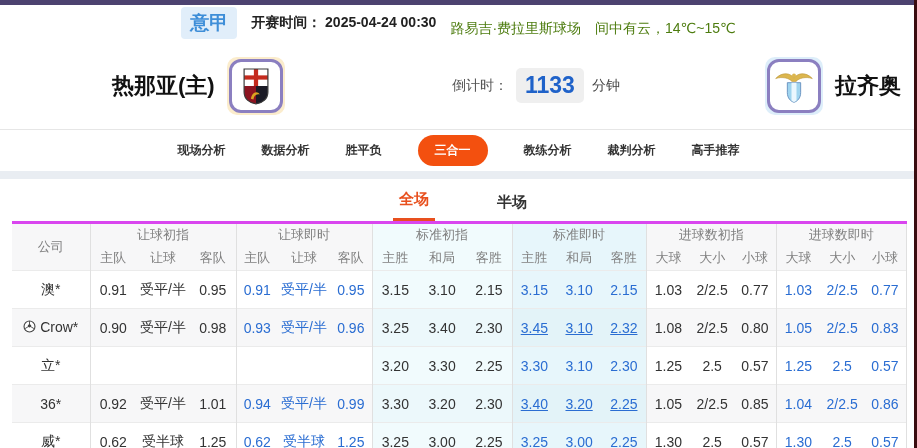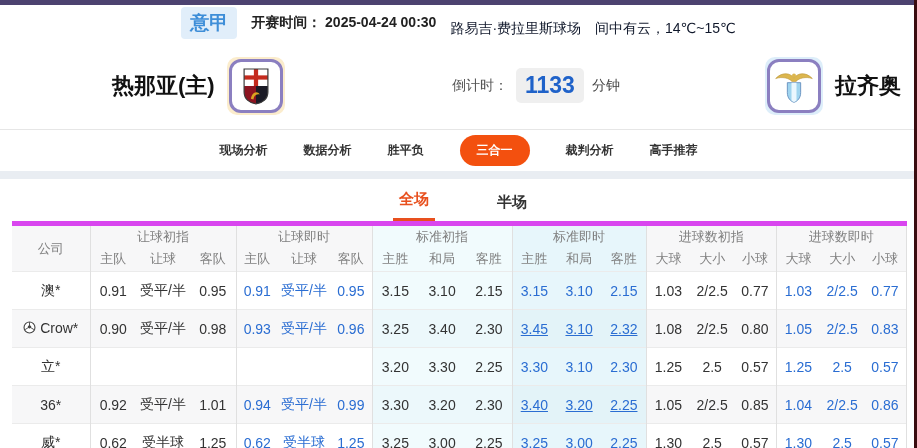--- a/index.html
+++ b/index.html
@@ -8,21 +8,21 @@
 
   .top-strip { height:5px; background:#4c4270; }
   .right-strip { position:absolute; top:0; right:0; width:3px; height:448px; background:#3a0d10; z-index:50; }
 
   
   .topbar { height:36px; display:flex; align-items:center; justify-content:center; gap:14px;
     font-size:14px; background:#fff; }
   .league-badge { color:#3e8ed8; background:#e1eefa; font-weight:bold; font-size:19px;
     padding:3px 9px; border-radius:4px; }
   .kick-label, .kick-time { font-weight:bold; color:#222; }
-  .venue, .weather { color:#0f172a;margin-top:12px; }
+  .venue, .weather { color:#4d7c0f;margin-top:12px; }
 
   
   .match-header { position:relative; height:89px; background:#fff; border-bottom:1px solid #e6e6e6; }
   .team-group { position:absolute; top:0; height:89px; display:flex; align-items:center; gap:12px; }
   .team-group.home { left:112px; }
   .team-group.away { right:16px; }
   .team-name { font-size:22px; font-weight:bold; color:#111; }
   .badge-box { width:58px; height:58px; border-radius:10px; display:flex; align-items:center; justify-content:center; }
   .badge-box.home-bg { background:#fbeccc; }
   .badge-box.away-bg { background:#ddeefa; }
@@ -42,21 +42,21 @@
   
   .panel { margin-left:12px; width:902px; background:#fff; }
   .subtabs { height:42px; display:flex; align-items:flex-end; justify-content:center; gap:56px; }
   .subtab { font-size:15px; font-weight:bold; color:#333; cursor:pointer; padding:0 6px 9px; }
   .subtab.active { color:#e8501e; border-bottom:3px solid #e8501e; }
 
   
   table { border-collapse:collapse; table-layout:fixed; width:894px; }
   th, td { text-align:center; font-weight:normal; overflow:hidden; white-space:nowrap; }
   thead th { height:24px; font-size:13px; color:#808080; background:#f7f7f8; }
-  thead { border-top:5px solid #d946ef; }
+  thead { border-top:3px solid #d946ef; }
   tbody td { height:38px; font-size:14px; color:#333; border-top:1px solid #ebebeb; }
   tbody tr:last-child td { border-bottom:1px solid #ebebeb; }
   .bR { border-right:1px solid #e0e0e0; }
   th.company { background:#f7f7f8; }
   td.company { color:#333; cursor:pointer; }
   td.company .co-wrap { display:inline-flex; align-items:center; gap:4px; }
   .live { color:#2a6dd2 !important; }
   .cyan1 { background:#f1fbfd !important; }
   .cyan2 { background:#e7f6fb !important; }
   tbody tr.even td { background:#f7f7f8; }
@@ -116,20 +116,21 @@
     </span>
     <span class="team-name">拉齐奥</span>
   </div>
 </div>
 
 <div class="nav-row" id="nav-row">
     <div class="nav-tab">现场分析</div>
     <div class="nav-tab">数据分析</div>
     <div class="nav-tab">胜平负</div>
     <div class="nav-tab active">三合一</div>
+    <div class="nav-tab">教练分析</div>
     <div class="nav-tab">裁判分析</div>
     <div class="nav-tab">高手推荐</div>
   </div>
 
 <div class="gap-strip"></div>
 
 <div class="panel">
   <div class="subtabs" id="subtabs">
       <div class="subtab active">全场</div>
       <div class="subtab">半场</div>

